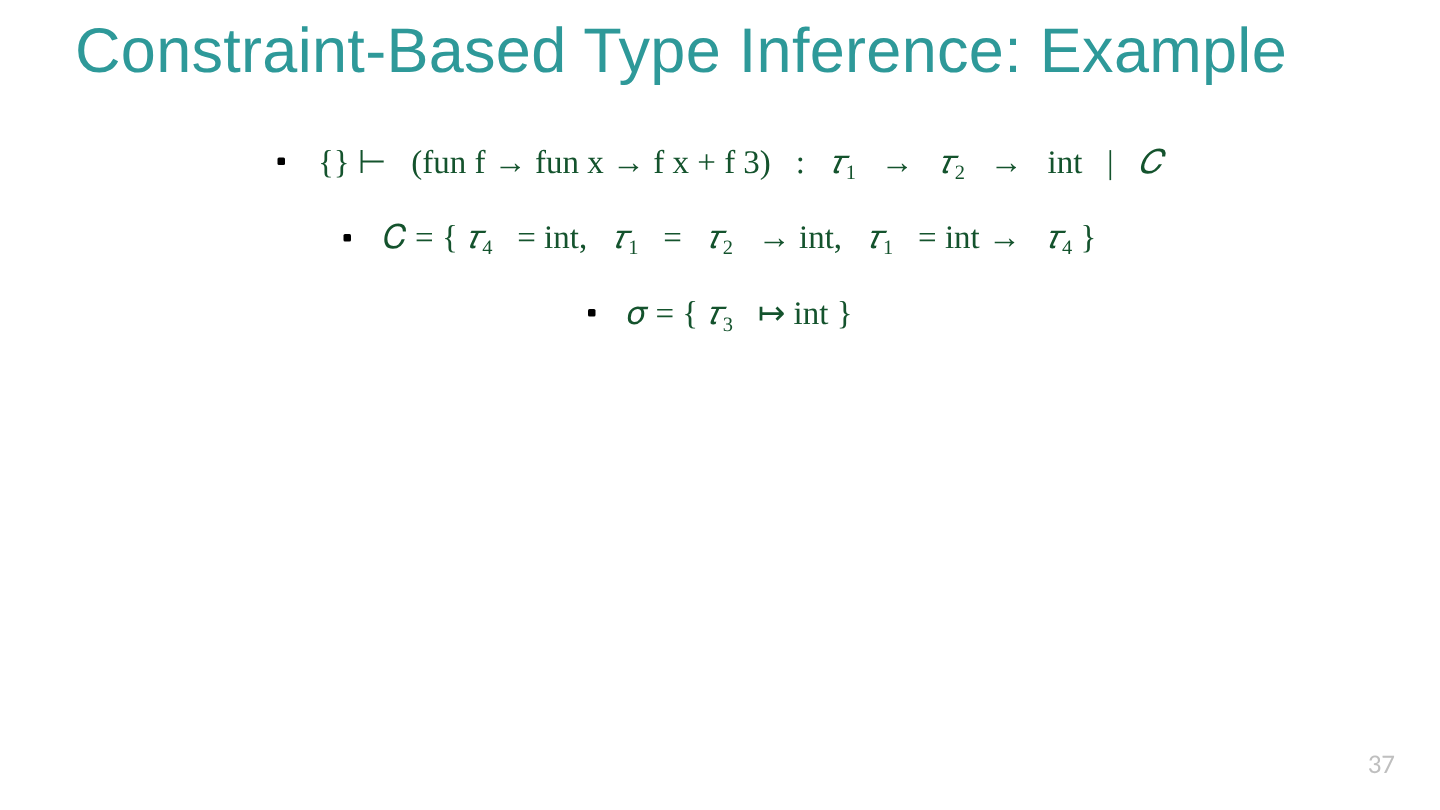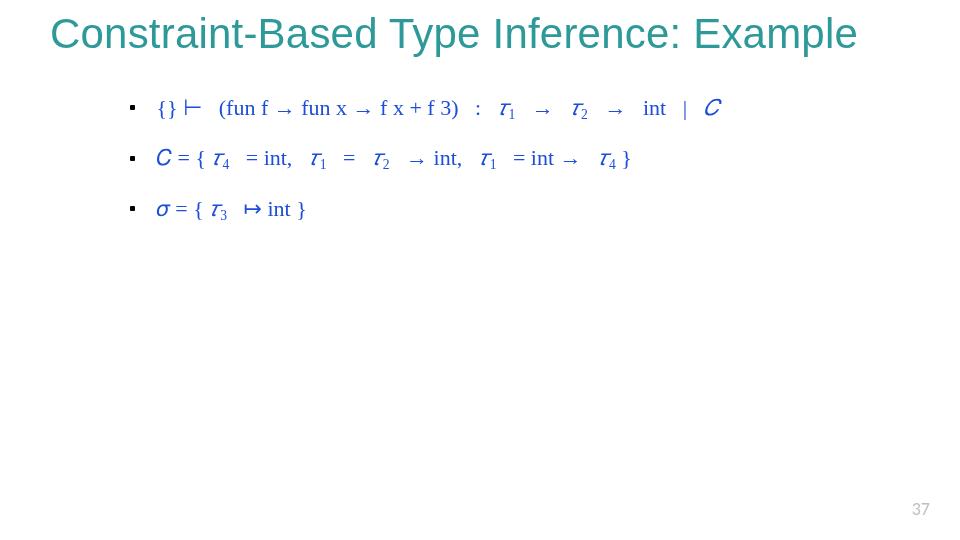--- a/index.html
+++ b/index.html
@@ -24,23 +24,24 @@
   }
   .body {
     position: absolute;
     left: 130px;
     top: 95px;
     width: 700px;
   }
   .line {
     font-family: "Cambria Math", "Times New Roman", serif;
     font-size: 22px;
-    color: #1d4ed8;
+    color: #14532d;
     margin-bottom: 22px;
     white-space: nowrap;
+    text-align: center;
   }
   .bullet {
     display: inline-block;
     width: 5px;
     height: 5px;
     background: #000000;
     vertical-align: middle;
     margin-right: 16px;
     border-radius: 1px;
     transform: translateY(-2px);

